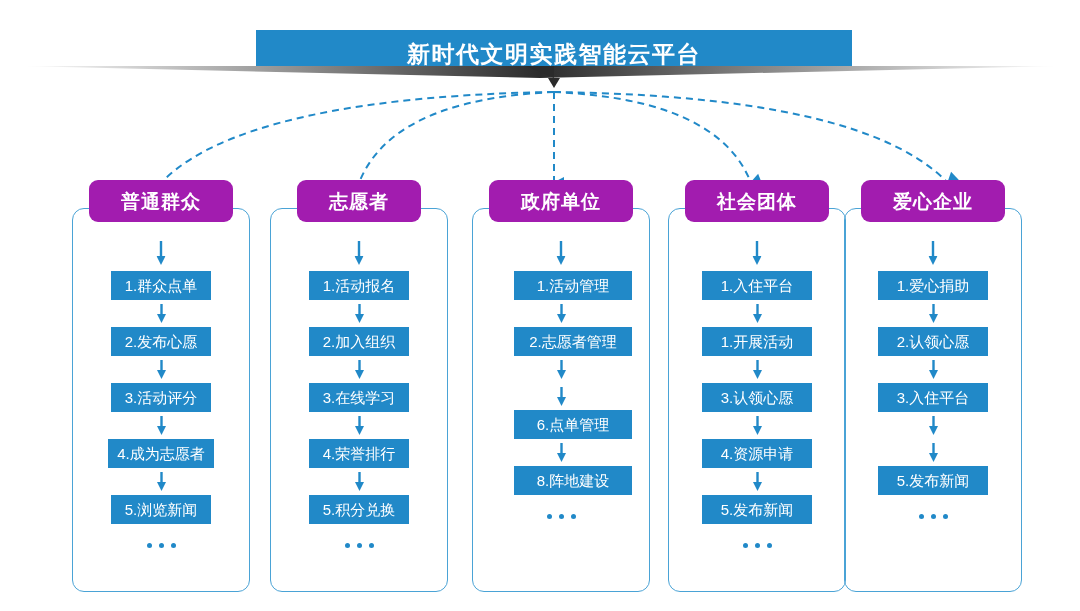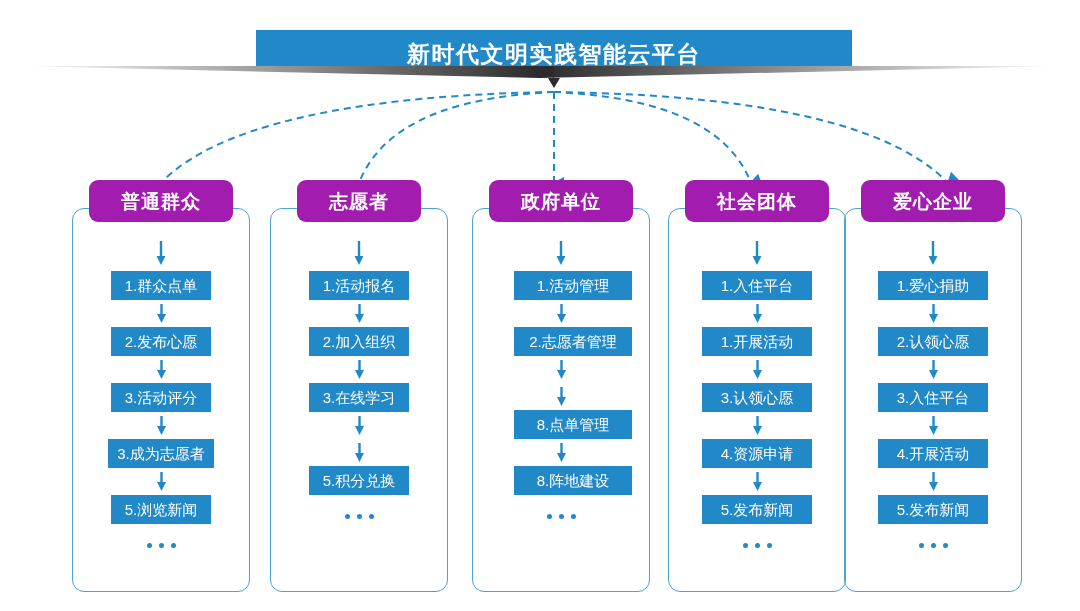--- a/index.html
+++ b/index.html
@@ -222,21 +222,21 @@
         <div class="item-box">2.发布心愿</div>
         <svg class="arrow-down" viewBox="0 0 9 19">
             <path d="M4.5,0 L4.5,11" stroke="#2189c8" stroke-width="2.4" fill="none"></path>
             <path d="M0,10 L9,10 L4.5,19 Z" fill="#2189c8"></path>
           </svg>
         <div class="item-box">3.活动评分</div>
         <svg class="arrow-down" viewBox="0 0 9 19">
             <path d="M4.5,0 L4.5,11" stroke="#2189c8" stroke-width="2.4" fill="none"></path>
             <path d="M0,10 L9,10 L4.5,19 Z" fill="#2189c8"></path>
           </svg>
-        <div class="item-box">3.成为志愿者</div>
+        <div class="item-box">4.成为志愿者</div>
         <svg class="arrow-down" viewBox="0 0 9 19">
             <path d="M4.5,0 L4.5,11" stroke="#2189c8" stroke-width="2.4" fill="none"></path>
             <path d="M0,10 L9,10 L4.5,19 Z" fill="#2189c8"></path>
           </svg>
         <div class="item-box">5.浏览新闻</div>
         <div class="ellipsis">
           <i></i>
           <i></i>
           <i></i>
         </div>
@@ -260,20 +260,21 @@
         <div class="item-box">2.加入组织</div>
         <svg class="arrow-down" viewBox="0 0 9 19">
             <path d="M4.5,0 L4.5,11" stroke="#2189c8" stroke-width="2.4" fill="none"></path>
             <path d="M0,10 L9,10 L4.5,19 Z" fill="#2189c8"></path>
           </svg>
         <div class="item-box">3.在线学习</div>
         <svg class="arrow-down" viewBox="0 0 9 19">
             <path d="M4.5,0 L4.5,11" stroke="#2189c8" stroke-width="2.4" fill="none"></path>
             <path d="M0,10 L9,10 L4.5,19 Z" fill="#2189c8"></path>
           </svg>
+        <div class="item-box">4.荣誉排行</div>
         <svg class="arrow-down" viewBox="0 0 9 19">
             <path d="M4.5,0 L4.5,11" stroke="#2189c8" stroke-width="2.4" fill="none"></path>
             <path d="M0,10 L9,10 L4.5,19 Z" fill="#2189c8"></path>
           </svg>
         <div class="item-box">5.积分兑换</div>
         <div class="ellipsis">
           <i></i>
           <i></i>
           <i></i>
         </div>
@@ -296,21 +297,21 @@
           </svg>
         <div class="item-box">2.志愿者管理</div>
         <svg class="arrow-down" viewBox="0 0 9 19">
             <path d="M4.5,0 L4.5,11" stroke="#2189c8" stroke-width="2.4" fill="none"></path>
             <path d="M0,10 L9,10 L4.5,19 Z" fill="#2189c8"></path>
           </svg>
         <svg class="arrow-down" viewBox="0 0 9 19">
             <path d="M4.5,0 L4.5,11" stroke="#2189c8" stroke-width="2.4" fill="none"></path>
             <path d="M0,10 L9,10 L4.5,19 Z" fill="#2189c8"></path>
           </svg>
-        <div class="item-box">8.点单管理</div>
+        <div class="item-box">6.点单管理</div>
         <svg class="arrow-down" viewBox="0 0 9 19">
             <path d="M4.5,0 L4.5,11" stroke="#2189c8" stroke-width="2.4" fill="none"></path>
             <path d="M0,10 L9,10 L4.5,19 Z" fill="#2189c8"></path>
           </svg>
         <div class="item-box">8.阵地建设</div>
         <div class="ellipsis">
           <i></i>
           <i></i>
           <i></i>
         </div>
@@ -372,21 +373,20 @@
         <div class="item-box">2.认领心愿</div>
         <svg class="arrow-down" viewBox="0 0 9 19">
             <path d="M4.5,0 L4.5,11" stroke="#2189c8" stroke-width="2.4" fill="none"></path>
             <path d="M0,10 L9,10 L4.5,19 Z" fill="#2189c8"></path>
           </svg>
         <div class="item-box">3.入住平台</div>
         <svg class="arrow-down" viewBox="0 0 9 19">
             <path d="M4.5,0 L4.5,11" stroke="#2189c8" stroke-width="2.4" fill="none"></path>
             <path d="M0,10 L9,10 L4.5,19 Z" fill="#2189c8"></path>
           </svg>
-        <div class="item-box">4.开展活动</div>
         <svg class="arrow-down" viewBox="0 0 9 19">
             <path d="M4.5,0 L4.5,11" stroke="#2189c8" stroke-width="2.4" fill="none"></path>
             <path d="M0,10 L9,10 L4.5,19 Z" fill="#2189c8"></path>
           </svg>
         <div class="item-box">5.发布新闻</div>
         <div class="ellipsis">
           <i></i>
           <i></i>
           <i></i>
         </div>

